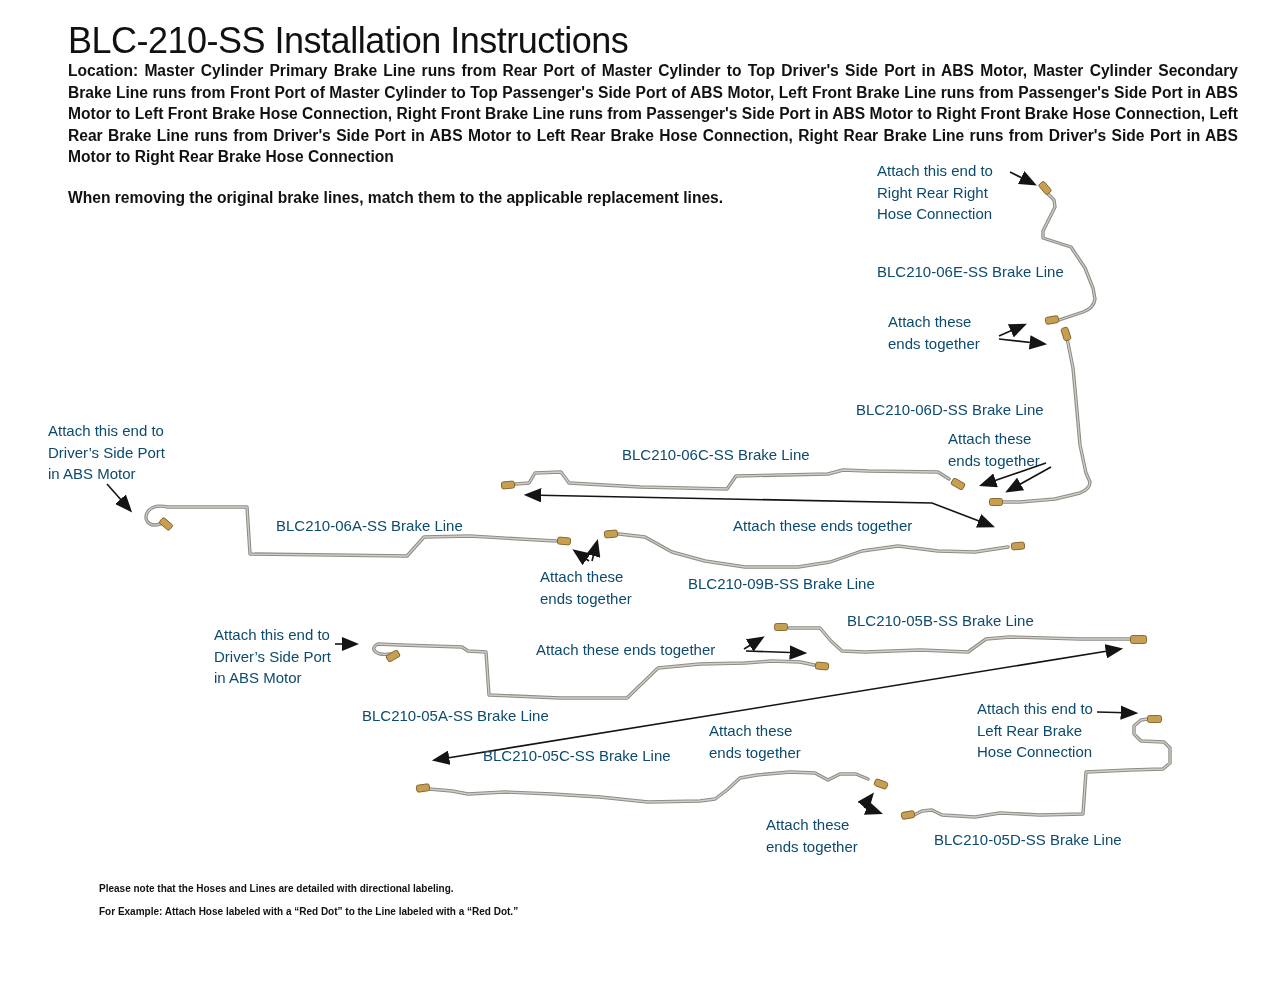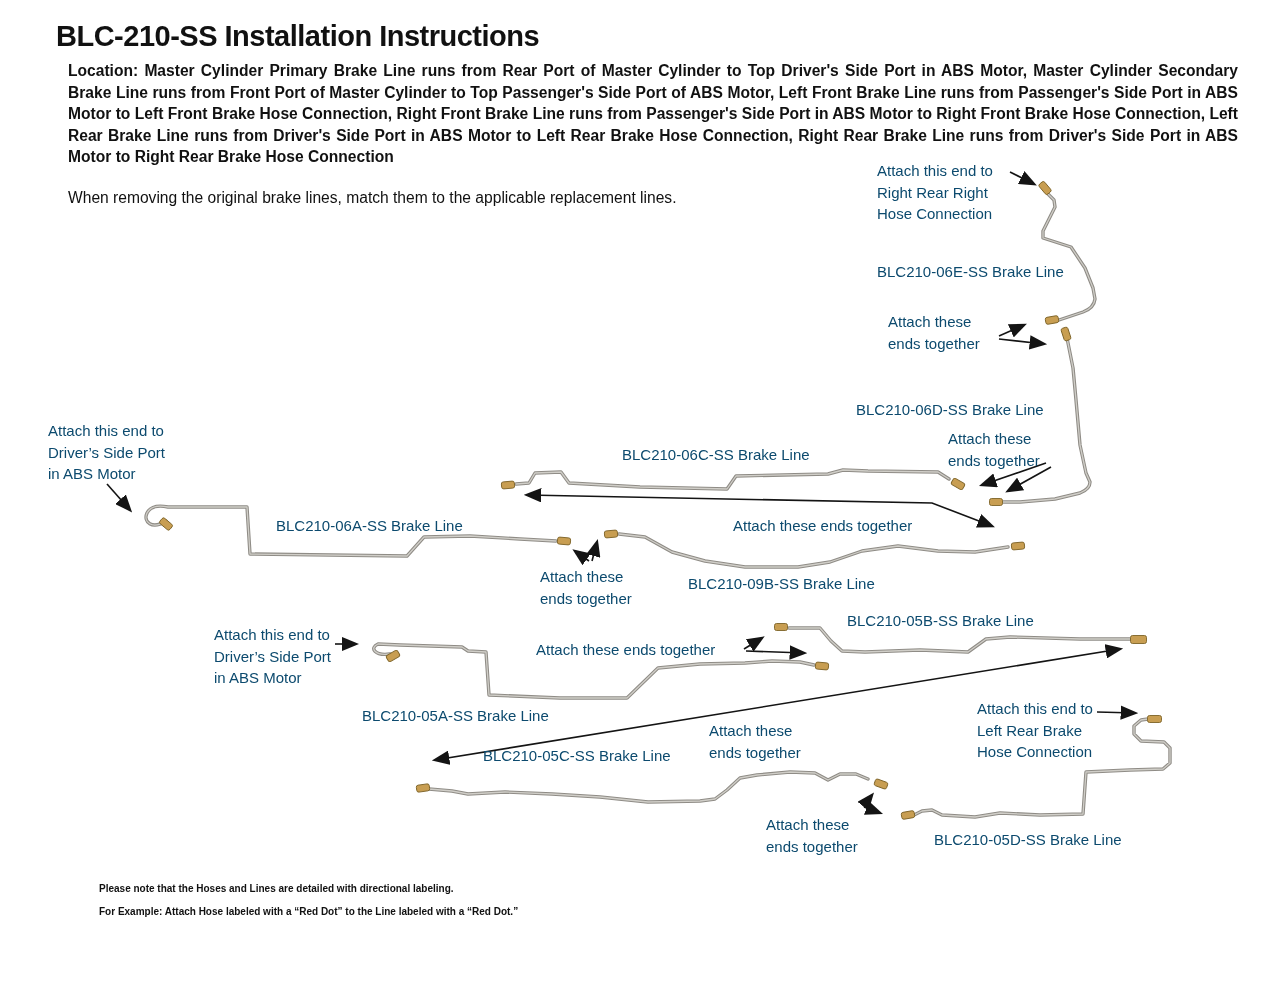--- a/index.html
+++ b/index.html
@@ -1,21 +1,21 @@
 <!DOCTYPE html>
 <html><head>
 <meta charset="utf-8">
 <style>
   html,body{margin:0;padding:0;background:#ffffff;}
   #page{position:relative;width:1280px;height:989px;background:#ffffff;overflow:hidden;
         font-family:"Liberation Sans",sans-serif;color:#111;}
-  .title{position:absolute;left:56px;top:20px;font-size:29px;font-weight:bold;letter-spacing:-0.5px;}
+  .title{position:absolute;left:68px;top:20px;font-size:36px;font-weight:normal;letter-spacing:-0.5px;}
   .para{position:absolute;left:68px;top:60px;width:1170px;font-size:15.6px;font-weight:bold;
         line-height:21.6px;text-align:justify;}
-  .note{position:absolute;left:68px;top:189px;font-size:15.6px;font-weight:normal;}
+  .note{position:absolute;left:68px;top:189px;font-size:15.6px;font-weight:bold;}
   .footer{position:absolute;left:99px;top:878px;font-size:10px;font-weight:bold;line-height:22.5px;}
   svg{position:absolute;left:0;top:0;}
   .lbl{position:absolute;font-size:15px;line-height:21.5px;color:#0c4a6e;white-space:nowrap;}
   .line-base{fill:none;stroke:#8f8c86;stroke-width:3.4;stroke-linejoin:round;stroke-linecap:round;}
   .line-core{fill:none;stroke:#d0cec8;stroke-width:1.3;stroke-linejoin:round;stroke-linecap:round;}
   .fitting{fill:#c89e52;stroke:#7d6327;stroke-width:0.9;}
   .arrow{fill:none;stroke:#141414;stroke-width:1.6;}
 </style>
 </head>
 <body>

